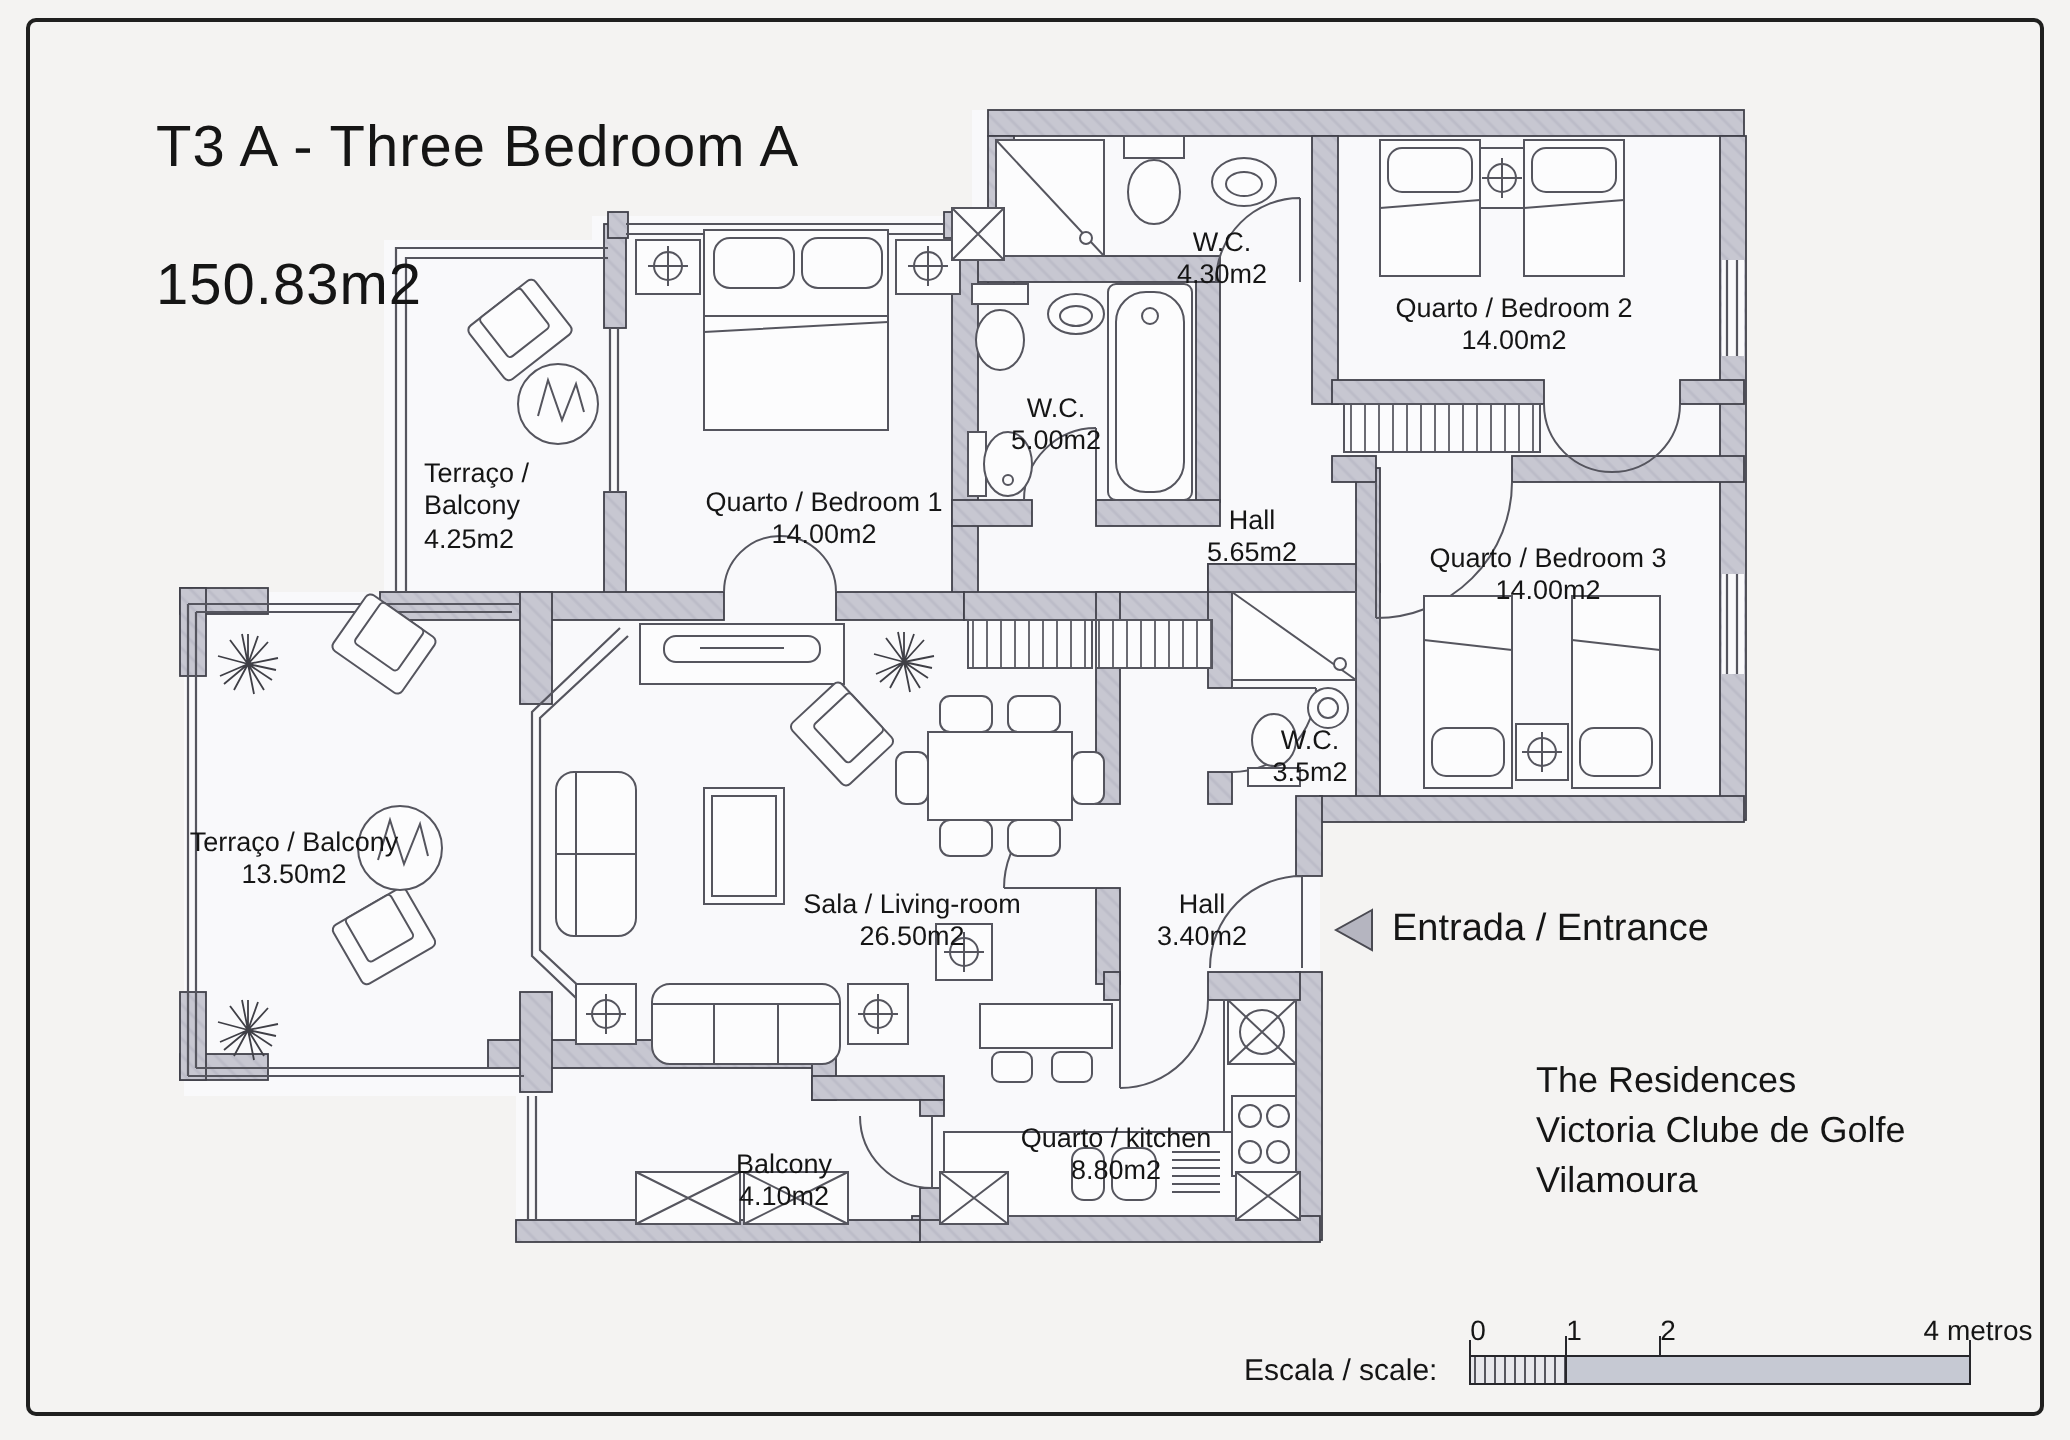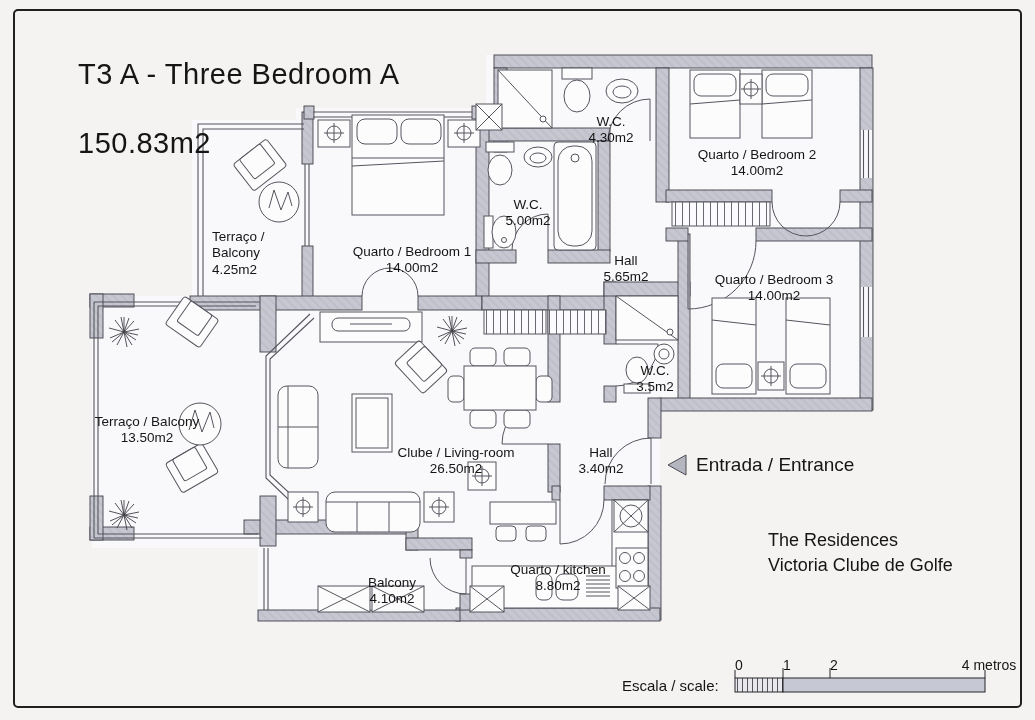--- a/index.html
+++ b/index.html
@@ -395,41 +395,42 @@
     </div>
     <div class="room-label" style="left:651px;top:362px">
       <span>W.C.</span>
         <span>3.5m2</span>
     </div>
     <div class="room-label" style="left:143px;top:413px">
       <span>Terraço / Balcony</span>
         <span>13.50m2</span>
     </div>
     <div class="room-label" style="left:452px;top:444px">
-      <span>Clube / Living-room</span>
+      <span>Sala / Living-room</span>
         <span>26.50m2</span>
     </div>
     <div class="room-label" style="left:597px;top:444px">
       <span>Hall</span>
         <span>3.40m2</span>
     </div>
     <div class="room-label" style="left:388px;top:574px">
       <span>Balcony</span>
         <span>4.10m2</span>
     </div>
     <div class="room-label" style="left:554px;top:561px">
       <span>Quarto / kitchen</span>
         <span>8.80m2</span>
     </div>
 
     <div class="entrance-row" style="left:692px;top:465px">Entrada / Entrance</div>
 
     <div class="project-block" style="left:764px;top:528px">
       <div>The Residences</div>
       <div>Victoria Clube de Golfe</div>
+      <div>Vilamoura</div>
     </div>
 
     <div class="scale-label" style="left:618px;top:677px;width:112px">Escala / scale:</div>
     <div class="scale-num" style="left:735px;top:657px">0</div>
     <div class="scale-num" style="left:783px;top:657px">1</div>
     <div class="scale-num" style="left:830px;top:657px">2</div>
     <div class="scale-end" style="left:985px;top:657px">4 metros</div>
   </div>
 
   <div class="frame"></div>

